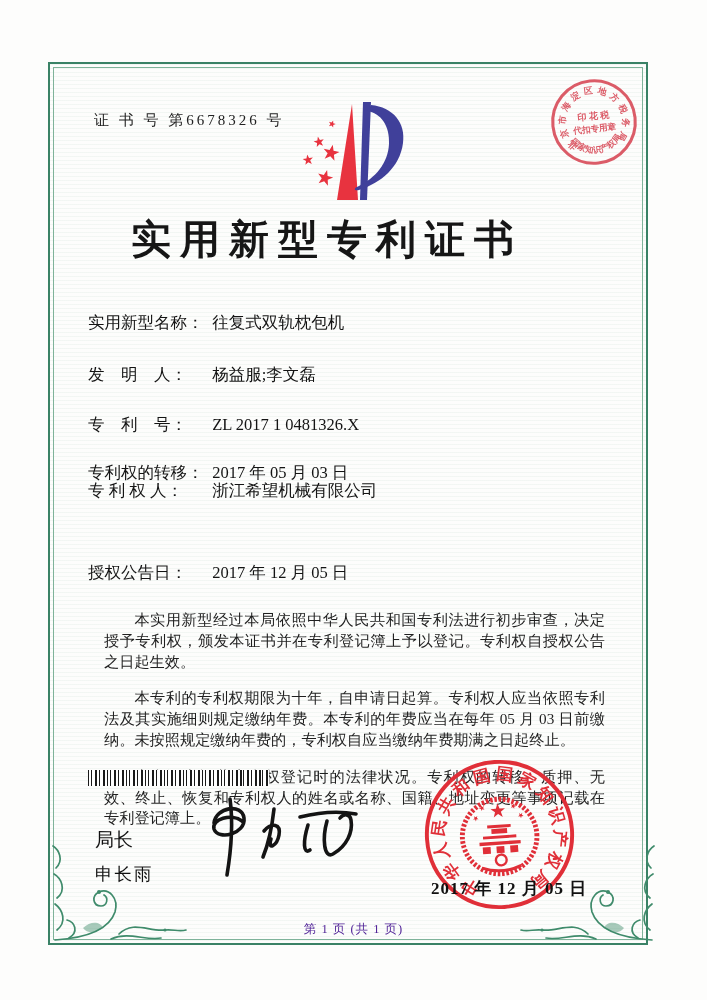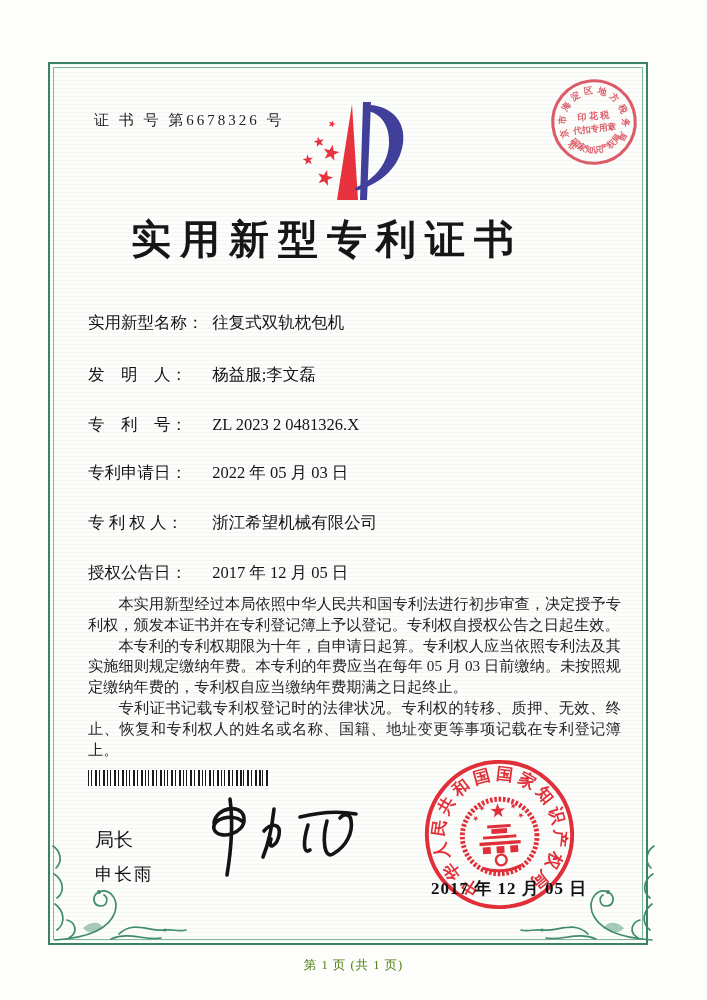--- a/index.html
+++ b/index.html
@@ -33,41 +33,41 @@
   .title{
     position:absolute;left:0;top:212px;width:654px;text-align:center;
     font-size:40px;font-weight:700;letter-spacing:9px;color:#161616;
   }
   .field-row{position:absolute;left:88px;font-size:16.5px;color:#141414;white-space:nowrap;}
   .field-row .label{display:inline-block;width:120px;}
   .body-text{
     position:absolute;left:88px;top:594px;width:533px;
     font-size:15.2px;line-height:20.8px;text-align:justify;color:#1f1f1f;
   }
-  .body-text p{margin:0;text-indent:2em;}
+  .body-text p{margin:16px;text-indent:2em;}
   .barcode{
     position:absolute;left:88px;top:770px;width:181px;height:16px;
     background:repeating-linear-gradient(90deg,
       #1a1a1a 0 1.5px, #ffffff 1.5px 3px,
       #1a1a1a 3px 4px,  #ffffff 4px 7px,
       #1a1a1a 7px 9.5px,#ffffff 9.5px 11px,
       #1a1a1a 11px 12px,#ffffff 12px 15px,
       #1a1a1a 15px 17.5px,#ffffff 17.5px 19px);
   }
   .signer-title{position:absolute;left:95px;top:827px;font-size:19px;color:#111;}
   .signer-name{position:absolute;left:95px;top:862px;font-size:17.5px;color:#111;letter-spacing:2px;}
   .signature{position:absolute;left:200px;top:793px;width:168px;height:88px;}
   .seal{position:absolute;left:421px;top:756px;width:157px;height:157px;}
   .issue-date{
     position:absolute;left:431px;top:877px;font-size:17px;font-weight:600;
     color:#111;letter-spacing:1px;white-space:nowrap;
   }
   .page-footer{
     position:absolute;left:0;top:921px;width:707px;text-align:center;
-    font-size:12.5px;letter-spacing:1px;color:#4d7c0f;margin-top:36px;
+    font-size:12.5px;letter-spacing:1px;color:#4c1d95;
   }
   .flourish{position:absolute;width:140px;height:104px;}
   .flourish.left{left:49px;top:842px;}
   .flourish.right{left:518px;top:842px;transform:scaleX(-1);}
 </style>
 </head>
 <body>
 
 <div class="page">
 
@@ -122,27 +122,27 @@
   <div class="field-row" style="top:312px">
     <span class="label">实用新型名称：</span>
     <span class="value">往复式双轨枕包机</span>
   </div>
   <div class="field-row" style="top:364px">
     <span class="label">发　明　人：</span>
     <span class="value">杨益服;李文磊</span>
   </div>
   <div class="field-row" style="top:414px">
     <span class="label">专　利　号：</span>
-    <span class="value">ZL 2023 2 0481326.X</span>
+    <span class="value">ZL 2017 1 0481326.X</span>
   </div>
   <div class="field-row" style="top:462px">
-    <span class="label">专利申请日：</span>
-    <span class="value">2022 年 05 月 03 日</span>
-  </div>
-  <div class="field-row" style="top:512px">
+    <span class="label">专利权的转移：</span>
+    <span class="value">2017 年 05 月 03 日</span>
+  </div>
+  <div class="field-row" style="top:480px">
     <span class="label">专 利 权 人：</span>
     <span class="value">浙江希望机械有限公司</span>
   </div>
   <div class="field-row" style="top:562px">
     <span class="label">授权公告日：</span>
     <span class="value">2017 年 12 月 05 日</span>
   </div>
 
   <div class="body-text">
     <p>本实用新型经过本局依照中华人民共和国专利法进行初步审查，决定授予专利权，颁发本证书并在专利登记簿上予以登记。专利权自授权公告之日起生效。</p>

